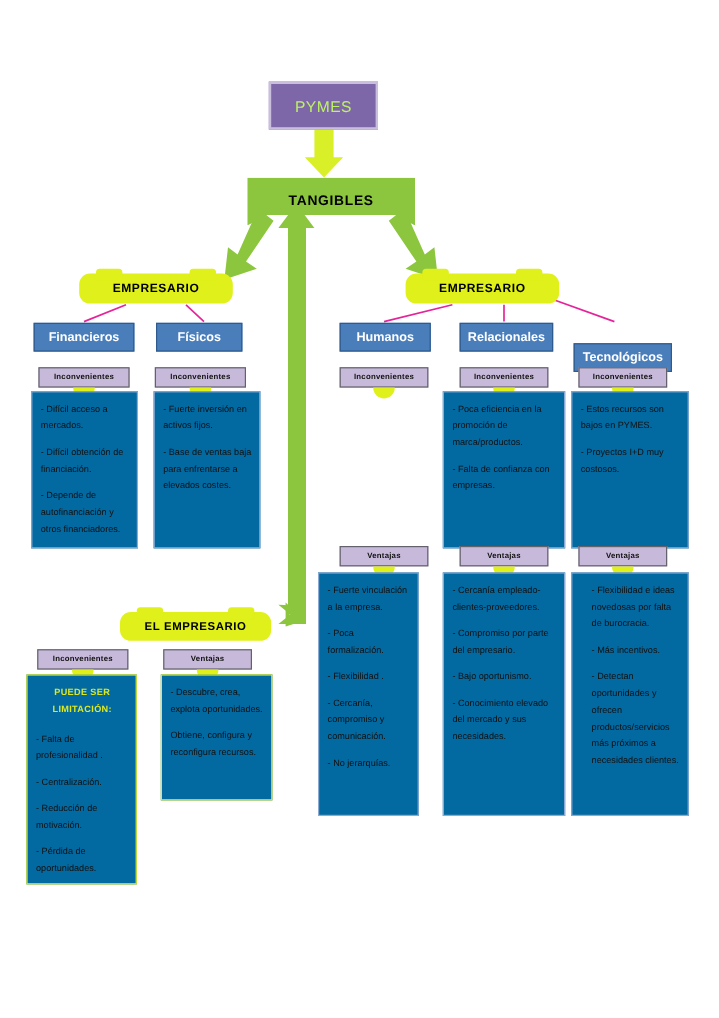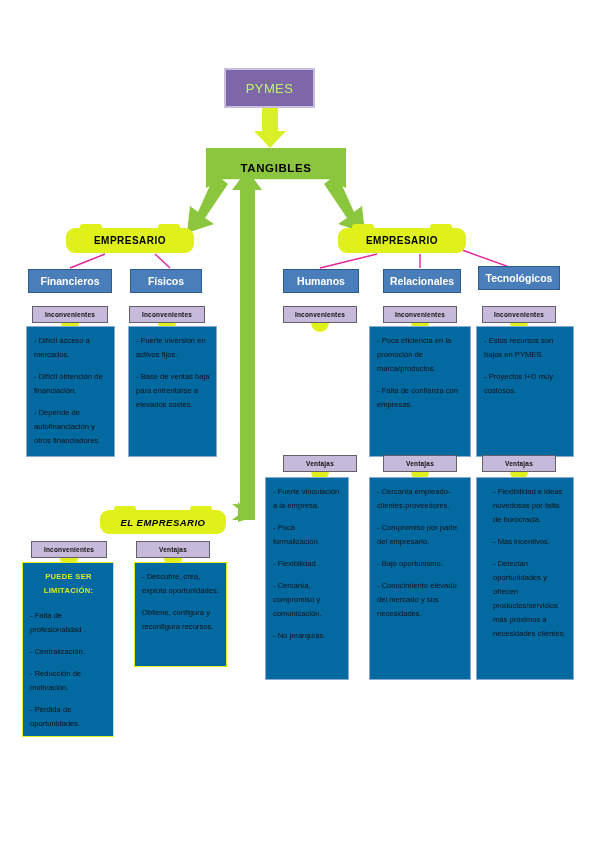--- a/index.html
+++ b/index.html
@@ -64,21 +64,21 @@
     top: -4px;
     width: 22px; height: 10px;
     background: #dff01a;
     border-radius: 3px;
   }
   .node-yellow::before { left: 14px; }
   .node-yellow::after  { right: 14px; }
 
   .node-tangibles   { left: 66px;  top: 228px; width: 128px; height: 25px; }
   .node-intangibles { left: 338px; top: 228px; width: 128px; height: 25px; }
-  .node-empresario  { left: 100px; top: 510px; width: 126px; height: 24px; font-size: 9.5px; font-style: italic;}
+  .node-empresario  { left: 100px; top: 510px; width: 126px; height: 24px; font-size: 9.5px;}
 
   
   .chip-blue {
     background: #4a7ebb;
     border: 1px solid #2e5a8e;
     display: flex; align-items: center; justify-content: center;
     color: #ffffff;
     font-weight: bold;
     font-size: 10.5px;
     height: 24px;
@@ -242,21 +242,21 @@
     <span>Ventajas</span>
   </div>
   <div class="abs tab-dot" style="left:411px;top:472px;"></div>
   <div class="abs panel" style="left:369px;top:477px;width:102px;height:203px;">
     <p>- Cercanía empleado-clientes-proveedores.</p>
     <p>- Compromiso por parte del empresario.</p>
     <p>- Bajo oportunismo.</p>
     <p>- Conocimiento elevado del mercado y sus necesidades.</p>
   </div>
 
-  <div class="abs chip-blue" style="left:478px;top:266px;width:82px;">
+  <div class="abs chip-blue" style="left:478px;top:286px;width:82px;">
     <span>Tecnológicos</span>
   </div>
   <div class="abs chip-lav" style="left:482px;top:306px;width:74px;">
     <span>Inconvenientes</span>
   </div>
   <div class="abs tab-dot" style="left:510px;top:323px;"></div>
   <div class="abs panel" style="left:476px;top:326px;width:98px;height:131px;">
     <p>- Estos recursos son bajos en PYMES.</p>
     <p>- Proyectos I+D muy costosos.</p>
   </div>

